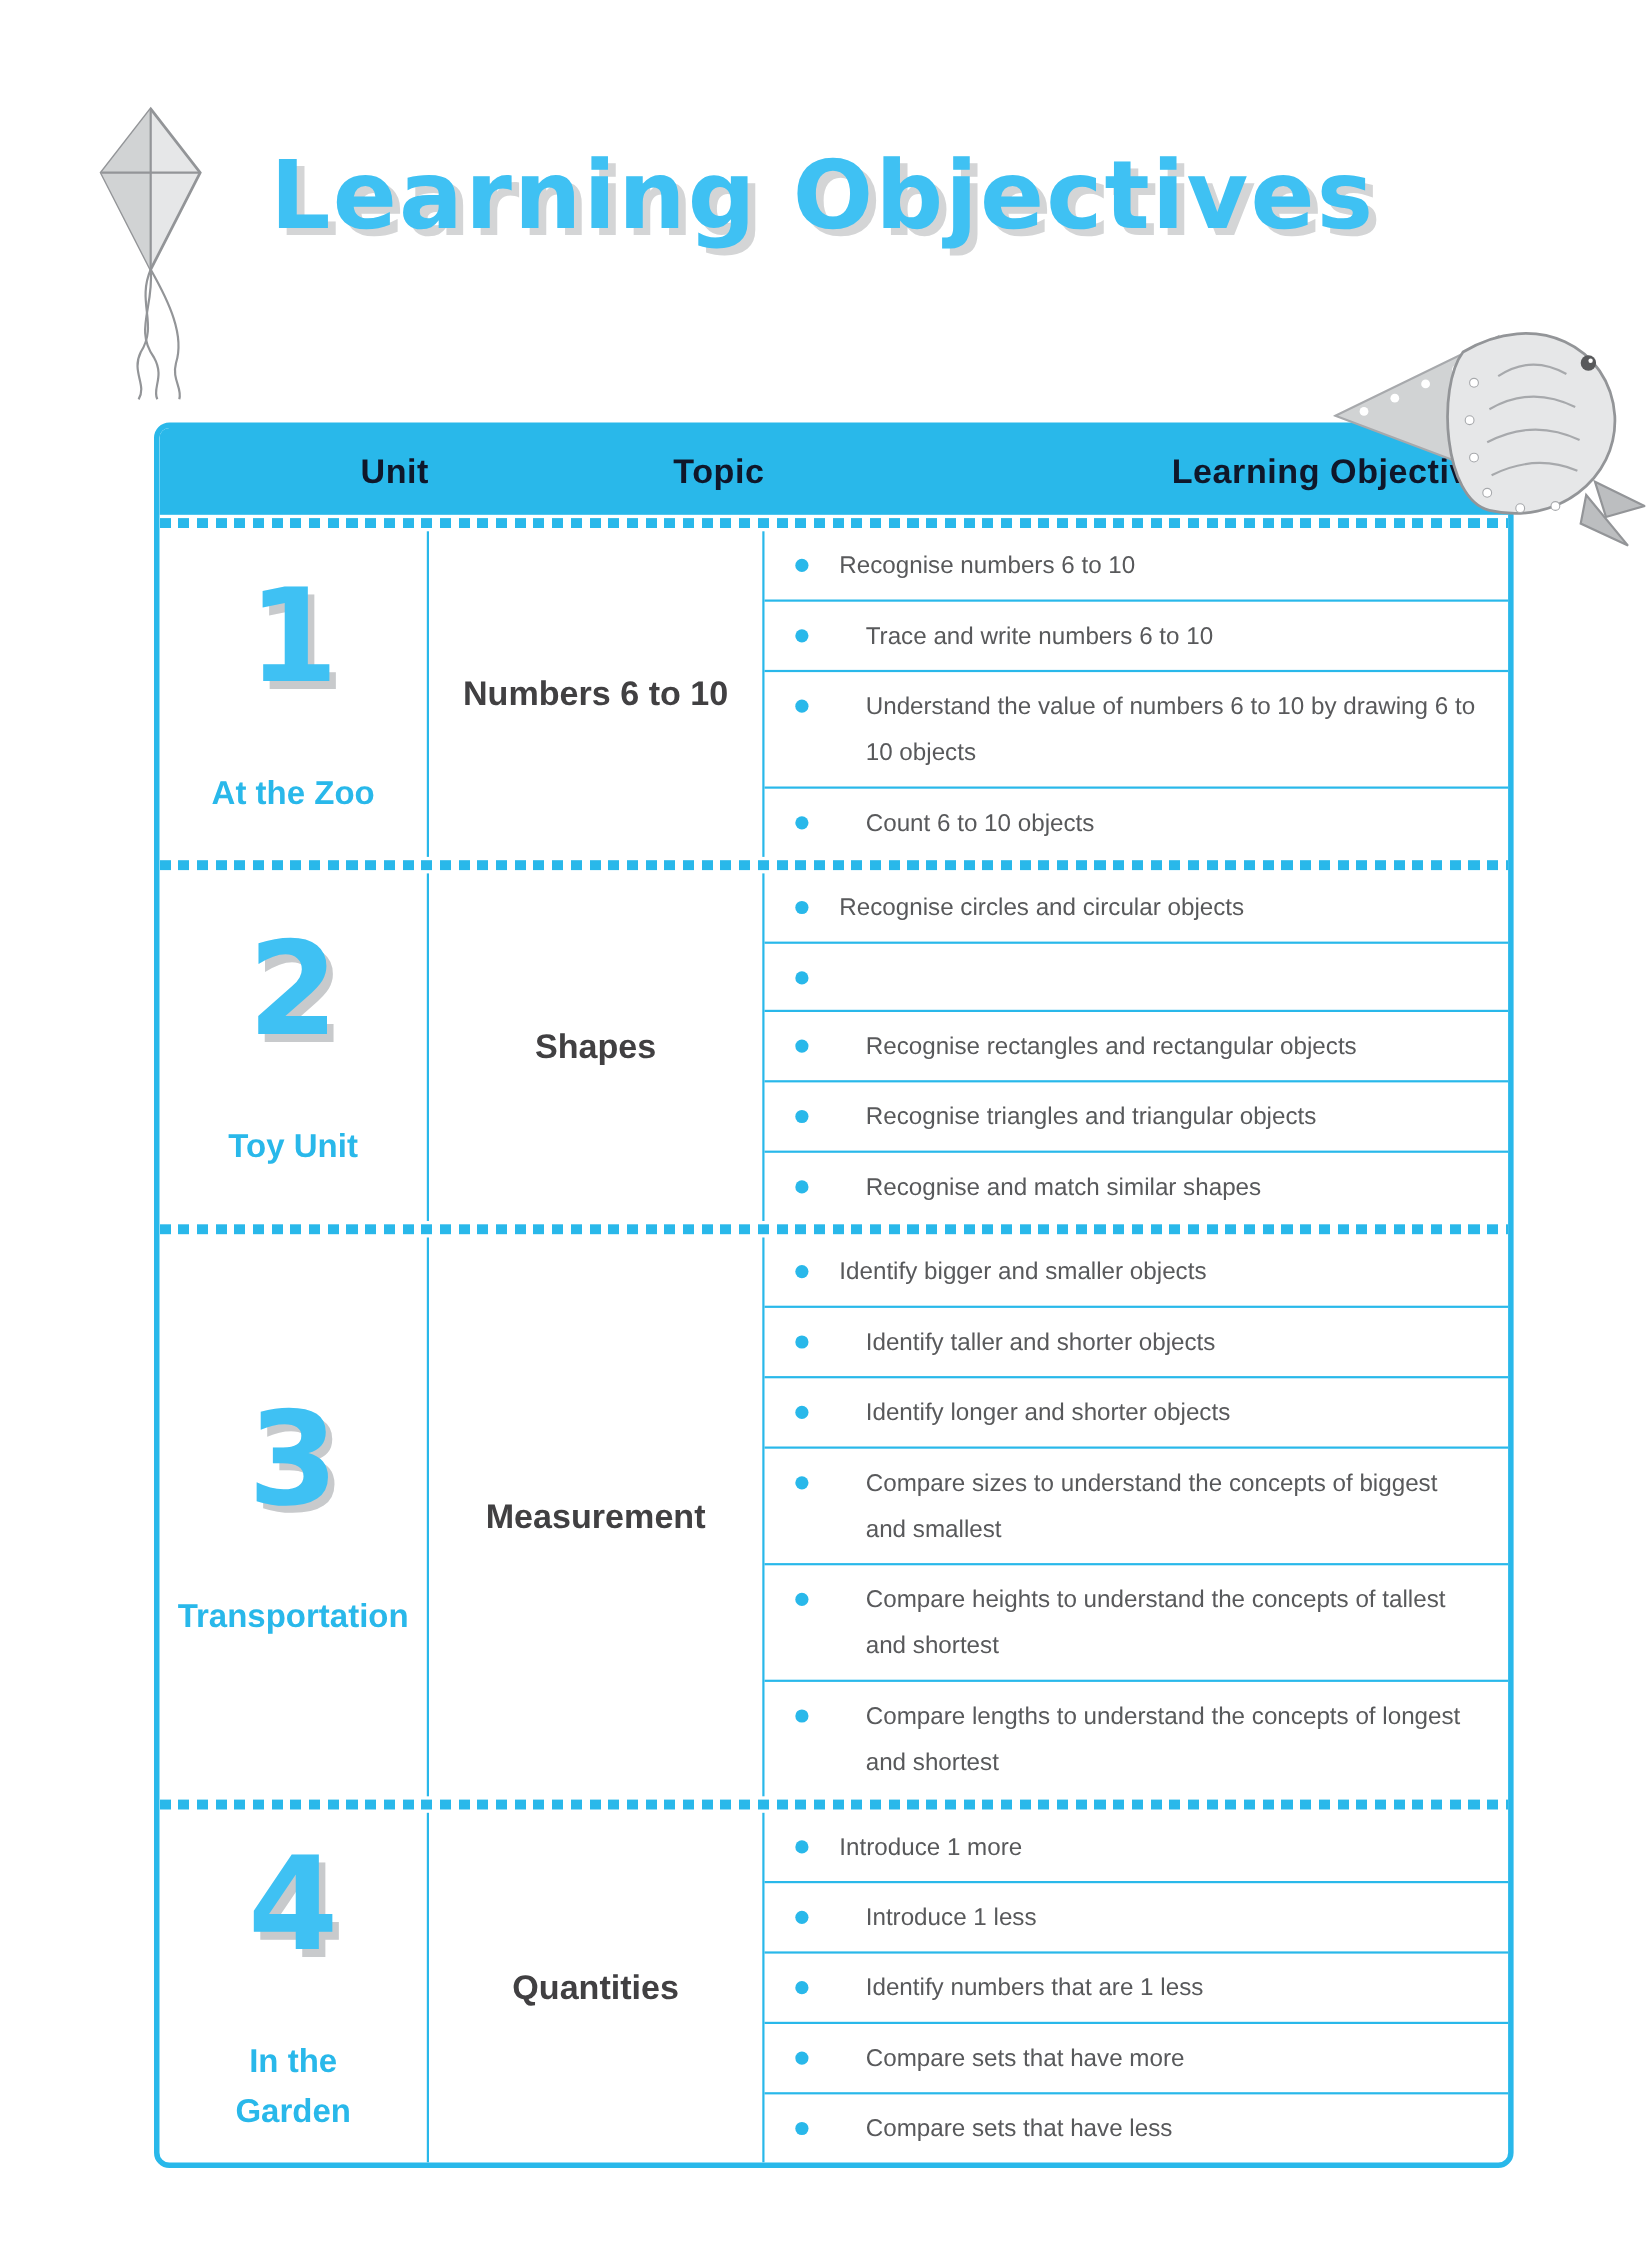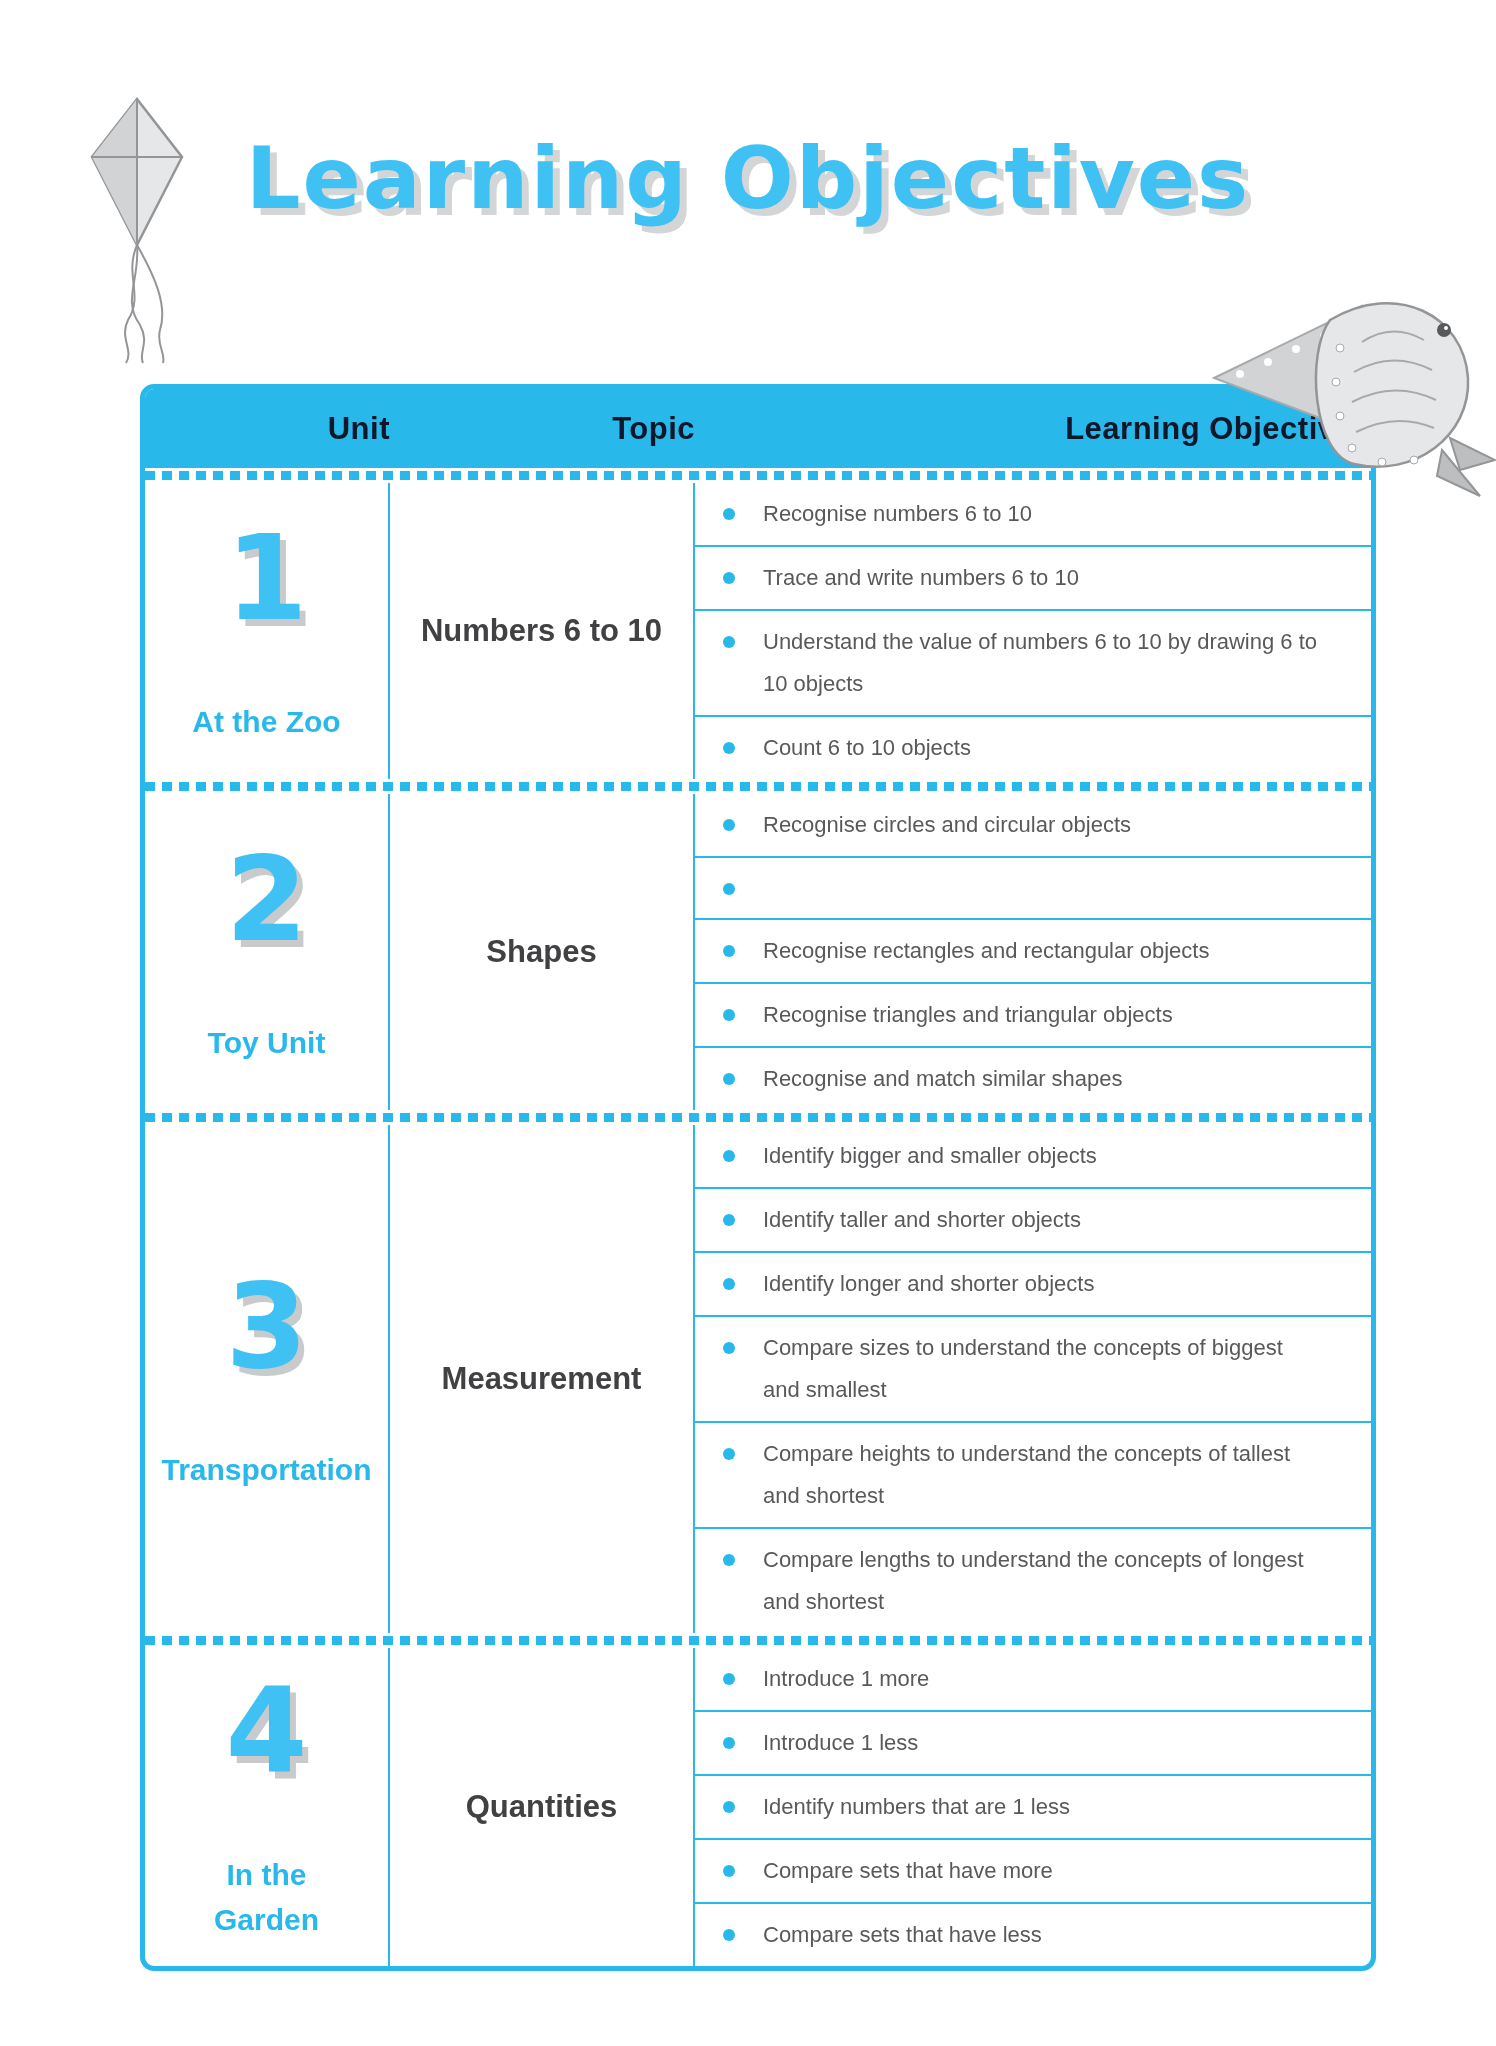--- a/index.html
+++ b/index.html
@@ -123,21 +123,21 @@
     color:var(--topic-text);
     text-align:center;
   }
   .obj-cell{display:flex;flex-direction:column;justify-content:center;}
   .obj{
     display:flex;
     align-items:flex-start;
     padding:10px 20px 10px 28px;
     min-height:62px;
   }
-  .obj + .obj{border-top:2px solid var(--accent);}
+  .obj + .obj{border-top:2px solid var(--accent);gap:24px;}
   .bullet{
     width:12px;height:12px;
     border-radius:50%;
     background:var(--accent);
     flex:none;
     margin-top:15px;
     margin-right:28px;
   }
   .obj-text{
     font-size:22px;

